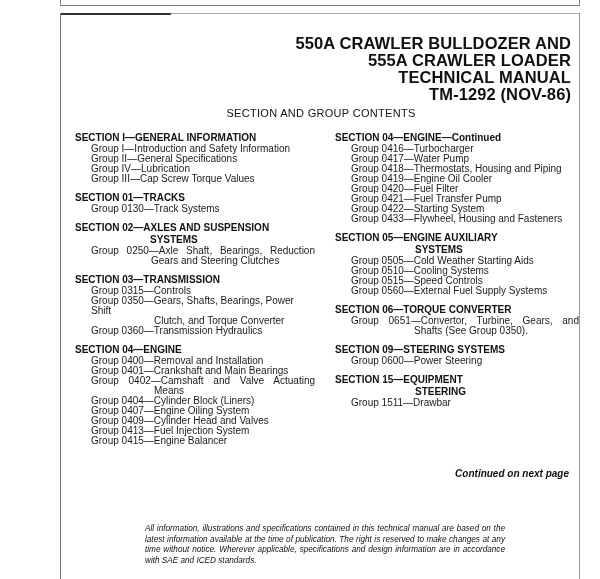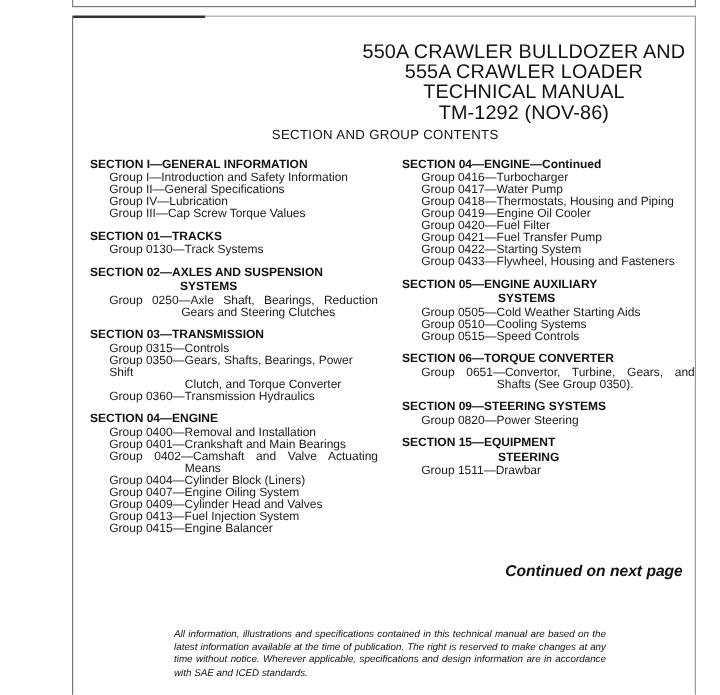--- a/index.html
+++ b/index.html
@@ -11,22 +11,22 @@
     border-left: 1px solid #888; border-right: 1px solid #888; border-bottom: 1px solid #777;
   }
   .page {
     position: absolute; left: 60px; top: 13px; width: 520px; height: 580px;
     border-left: 1px solid #777; border-right: 1px solid #999; border-top: 1px solid #aaa;
   }
   .page-top-accent {
     position: absolute; left: 0; top: -1px; width: 110px; height: 2px; background: #333;
   }
   .title-block {
-    position: absolute; right: 8px; top: 21px; text-align: center;
-    font-weight: normal; font-size: 16.5px; line-height: 17px; letter-spacing: 0.1px;
+    position: absolute; right: 8px; top: 21px; text-align: right;
+    font-weight: bold; font-size: 16.5px; line-height: 17px; letter-spacing: 0.1px;
   }
   .contents-heading {
     position: absolute; left: 0; width: 520px; top: 93px; text-align: center;
     font-weight: normal; font-size: 11px; letter-spacing: 0.3px;
   }
   .col { position: absolute; top: 118px; }
   .col-left { left: 14px; width: 240px; }
   .col-right { left: 274px; width: 244px; }
 
   .section { margin-bottom: 8px; }
@@ -35,21 +35,21 @@
   }
   .section-title .wrap { display: block; }
   .group {
     font-size: 10px; line-height: 10px; padding-left: 16px; color: #1a1a1a;
   }
   .group .cont { display: block; }
   .justify { text-align: justify; text-align-last: justify; }
 
   .continued {
     position: absolute; right: 10px; top: 454px;
-    font-style: italic; font-weight: bold; font-size: 13px;
+    font-style: italic; font-weight: bold; font-size: 10px;
   }
   .disclaimer {
     position: absolute; left: 84px; top: 510px; width: 360px;
     font-style: italic; font-size: 8.2px; line-height: 10.7px; text-align: justify;
   }
 </style>
 </head>
 <body>
 
 <div class="prev-page"></div>
@@ -133,33 +133,34 @@
     </div>
 
     <div class="section">
       <div class="section-title">
         <span class="wrap">SECTION 05—ENGINE AUXILIARY</span>
         <span class="wrap" style="padding-left:80px;">SYSTEMS</span>
       </div>
       <div class="group">Group 0505—Cold Weather Starting Aids</div>
       <div class="group">Group 0510—Cooling Systems</div>
       <div class="group">Group 0515—Speed Controls</div>
+      <div class="group">Group 0560—External Fuel Supply Systems</div>
     </div>
 
     <div class="section">
       <div class="section-title">SECTION 06—TORQUE CONVERTER</div>
       <div class="group">
         <span class="cont justify">Group 0651—Convertor, Turbine, Gears, and</span>
         <span class="cont" style="padding-left:63px;">Shafts (See Group 0350).</span>
       </div>
     </div>
 
     <div class="section">
       <div class="section-title">SECTION 09—STEERING SYSTEMS</div>
-      <div class="group">Group 0820—Power Steering</div>
+      <div class="group">Group 0600—Power Steering</div>
     </div>
 
     <div class="section">
       <div class="section-title">
         <span class="wrap">SECTION 15—EQUIPMENT</span>
         <span class="wrap" style="padding-left:80px;">STEERING</span>
       </div>
       <div class="group">Group 1511—Drawbar</div>
     </div>
   </div>

